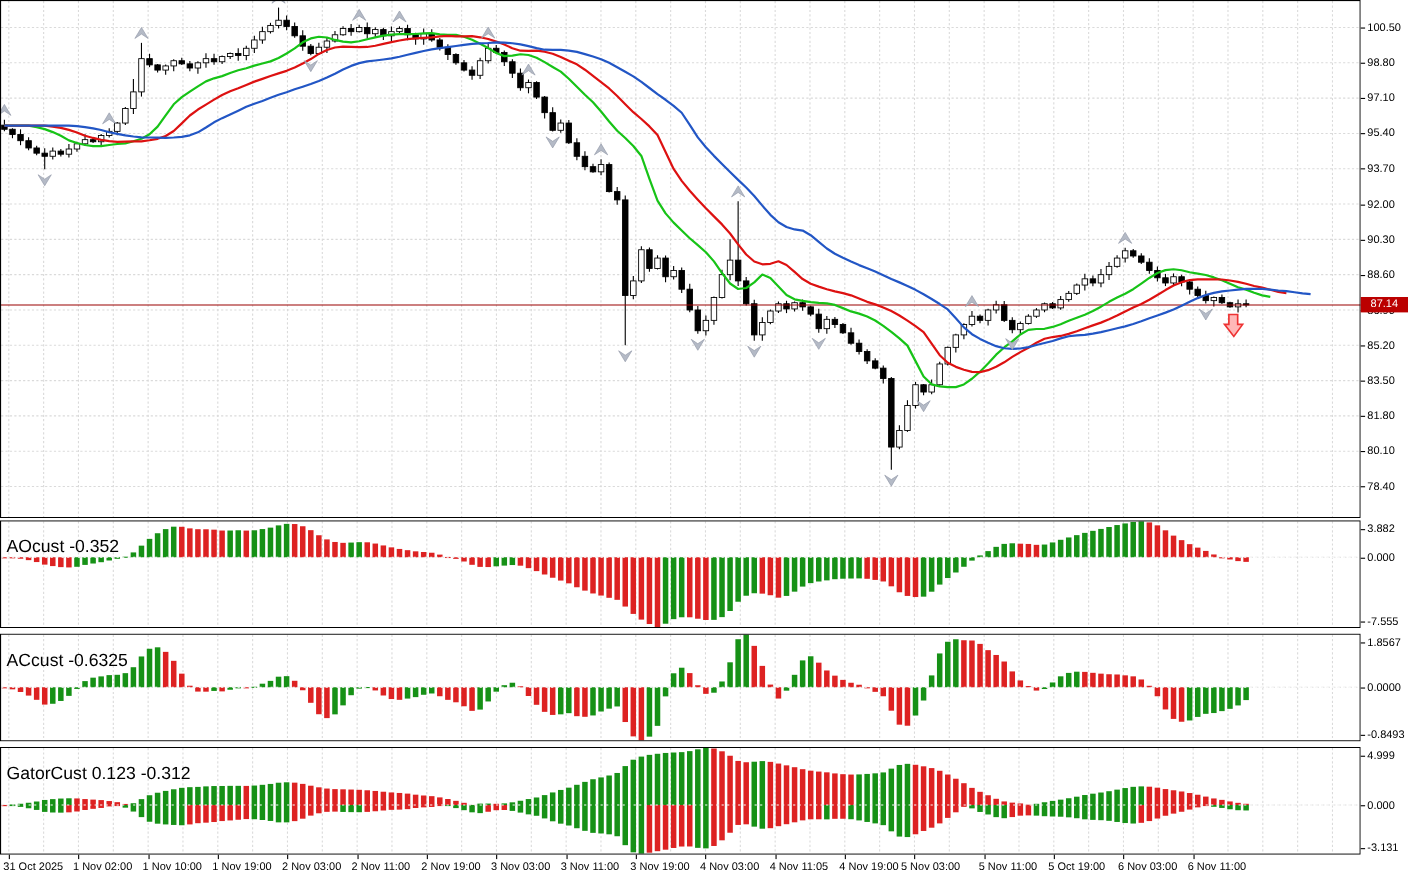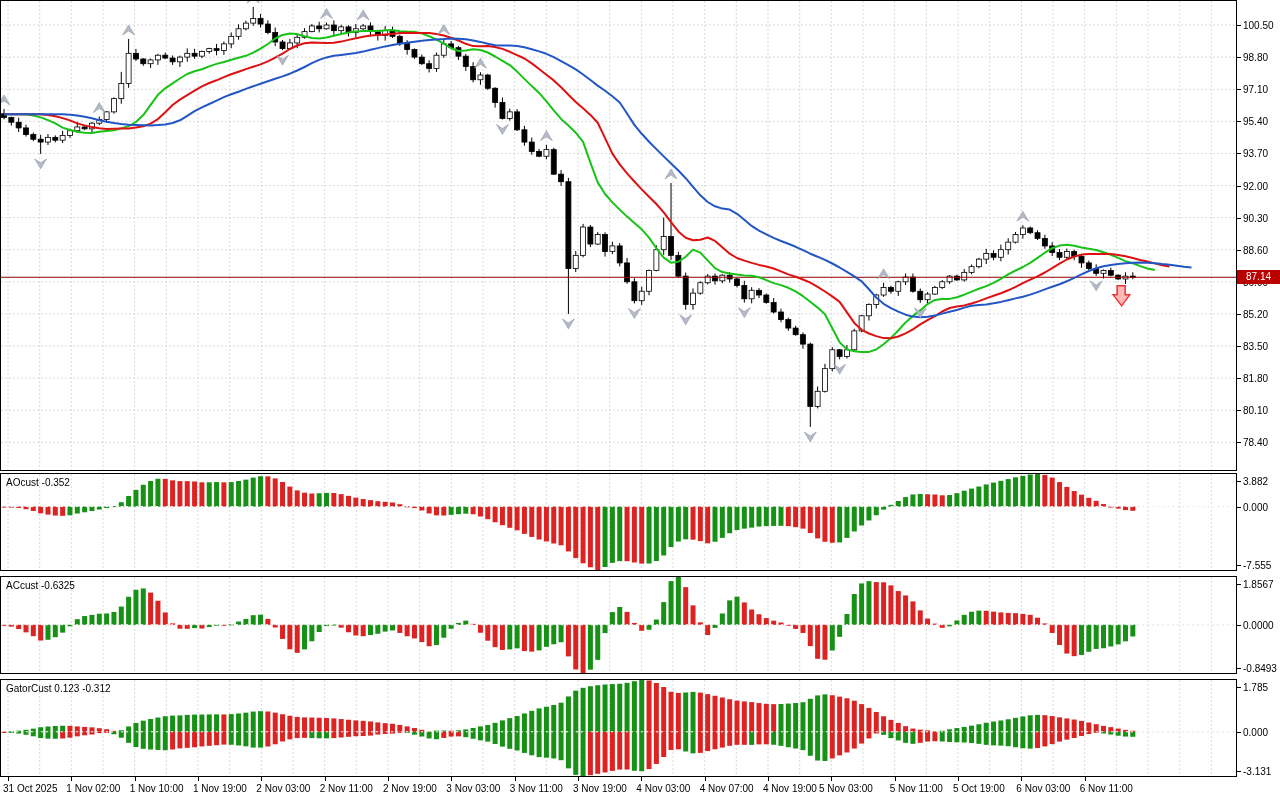--- a/index.html
+++ b/index.html
@@ -2,21 +2,21 @@
 <html><head>
 <meta charset="utf-8">
 <style>
   html,body{margin:0;padding:0;background:#fff;}
   #chart-window{position:relative;width:1280px;height:800px;background:#fff;
     font-family:"Liberation Sans",sans-serif;overflow:hidden;}
   .panel{position:absolute;left:0;background:#fff;}
   .panel svg{position:absolute;left:0;top:0;}
   .axis-label{position:absolute;left:1243px;font-size:10px;color:#000;white-space:nowrap;}
   .axis-tick{position:absolute;left:1237px;width:4px;height:1px;background:#000;}
-  .panel-title{position:absolute;font-size:10px;color:#000;white-space:nowrap;z-index:5;}
+  .panel-title{position:absolute;font-size:16px;color:#000;white-space:nowrap;z-index:5;margin-top:12px;}
   .time-label{position:absolute;font-size:10px;color:#000;white-space:nowrap;top:783px;}
   .time-tick{position:absolute;width:1px;height:4px;background:#000;top:777px;}
   #price-tag{position:absolute;left:1237px;width:43px;height:14px;color:#fff;
     font-size:10px;line-height:14px;text-align:center;z-index:6;}
 </style>
 </head>
 <body>
 
 <div id="chart-window">
 
@@ -1223,21 +1223,21 @@
       <div class="axis-label" style="top: 501.585px;">0.000</div>
       <div class="axis-tick" style="top: 506.585px;"></div>
       <div class="axis-label" style="top: 560px;">-7.555</div>
       <div class="axis-tick" style="top: 565px;"></div>
       <div class="axis-label" style="top: 579px;">1.8567</div>
       <div class="axis-tick" style="top: 584px;"></div>
       <div class="axis-label" style="top: 619.777px;">0.0000</div>
       <div class="axis-tick" style="top: 624.777px;"></div>
       <div class="axis-label" style="top: 663px;">-0.8493</div>
       <div class="axis-tick" style="top: 668px;"></div>
-      <div class="axis-label" style="top: 682px;">1.785</div>
+      <div class="axis-label" style="top: 682px;">4.999</div>
       <div class="axis-tick" style="top: 687px;"></div>
       <div class="axis-label" style="top: 726.804px;">0.000</div>
       <div class="axis-tick" style="top: 731.804px;"></div>
       <div class="axis-label" style="top: 766px;">-3.131</div>
       <div class="axis-tick" style="top: 771px;"></div>
     </div>
   <div id="time-axis">
       <div class="time-tick" style="left: 8px;"></div>
       <div class="time-label" style="left: 3px;">31 Oct 2025</div>
       <div class="time-tick" style="left: 71.334px;"></div>
@@ -1254,21 +1254,21 @@
       <div class="time-label" style="left: 383.004px;">2 Nov 19:00</div>
       <div class="time-tick" style="left: 451.338px;"></div>
       <div class="time-label" style="left: 446.338px;">3 Nov 03:00</div>
       <div class="time-tick" style="left: 514.672px;"></div>
       <div class="time-label" style="left: 509.672px;">3 Nov 11:00</div>
       <div class="time-tick" style="left: 578.006px;"></div>
       <div class="time-label" style="left: 573.006px;">3 Nov 19:00</div>
       <div class="time-tick" style="left: 641.34px;"></div>
       <div class="time-label" style="left: 636.34px;">4 Nov 03:00</div>
       <div class="time-tick" style="left: 704.674px;"></div>
-      <div class="time-label" style="left: 699.674px;">4 Nov 07:00</div>
+      <div class="time-label" style="left: 699.674px;">4 Nov 11:05</div>
       <div class="time-tick" style="left: 768.008px;"></div>
       <div class="time-label" style="left: 763.008px;">4 Nov 19:00</div>
       <div class="time-tick" style="left: 831.342px;"></div>
       <div class="time-label" style="left: 819px;">5 Nov 03:00</div>
       <div class="time-tick" style="left: 894.676px;"></div>
       <div class="time-label" style="left: 889.676px;">5 Nov 11:00</div>
       <div class="time-tick" style="left: 958.01px;"></div>
       <div class="time-label" style="left: 953.01px;">5 Oct 19:00</div>
       <div class="time-tick" style="left: 1021.34px;"></div>
       <div class="time-label" style="left: 1016.34px;">6 Nov 03:00</div>

